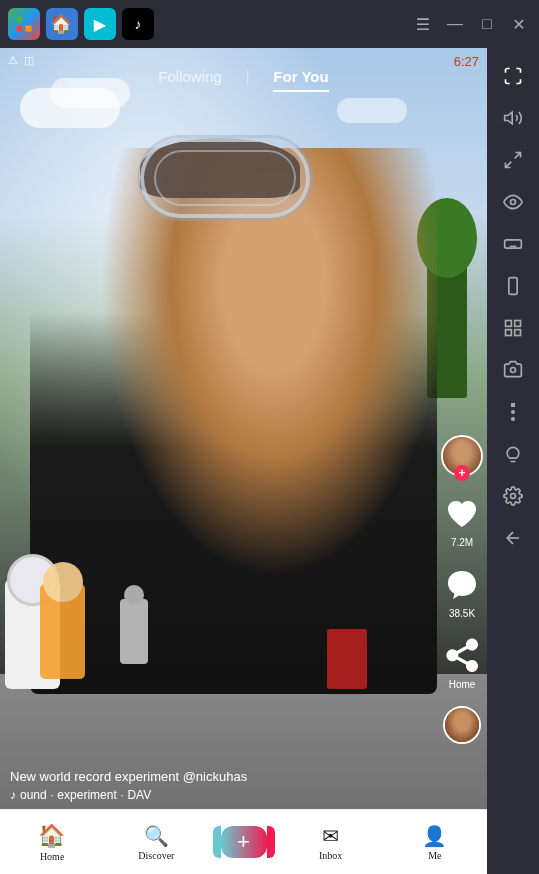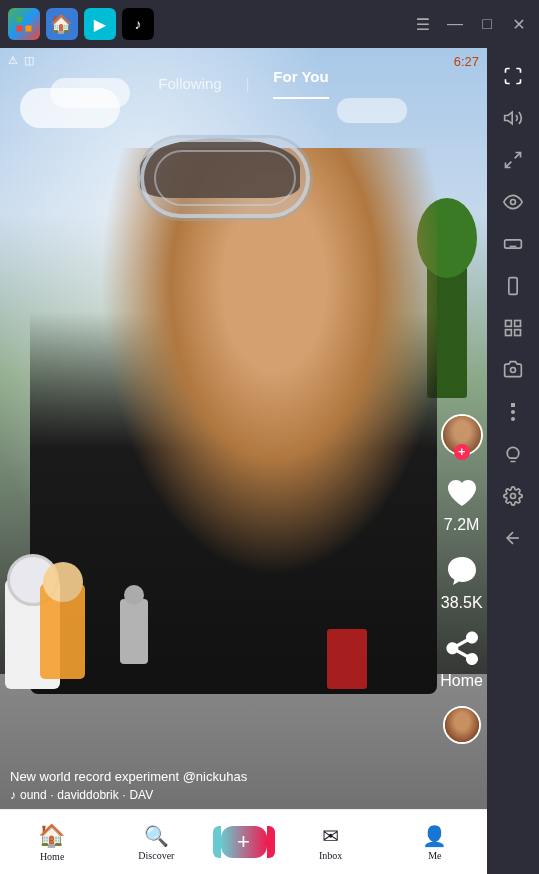--- a/index.html
+++ b/index.html
@@ -124,33 +124,32 @@
     }
 
     
     .tab-bar {
       position: absolute;
       top: 20px;
       left: 0; right: 0;
       display: flex;
       justify-content: center;
       gap: 24px;
-      align-items: center;
     }
     .tab-item {
       color: rgba(255,255,255,0.7);
       font-size: 15px;
       font-weight: 400;
       cursor: pointer;
     }
     .tab-item.active {
       color: white;
       font-weight: 700;
       border-bottom: 2px solid white;
-      padding-bottom: 12px;
+      padding-bottom: 5px;
     }
     .tab-separator {
       color: rgba(255,255,255,0.4);
       font-size: 14px;
     }
 
     
     .right-actions {
       position: absolute;
       right: 4px;
@@ -172,21 +171,21 @@
     .action-icon {
       width: 42px;
       height: 42px;
       display: flex;
       align-items: center;
       justify-content: center;
     }
 
     .action-count {
       color: white;
-      font-size: 16px;
+      font-size: 10px;
       text-align: center;
     }
 
     
     .avatar-container {
       position: relative;
       width: 42px;
       height: 42px;
     }
     .avatar-circle {
@@ -473,21 +472,21 @@
           <div class="small-avatar">
             <div style="width:100%;height:100%;border-radius:50%;background:radial-gradient(ellipse at 50% 40%, #c89060 30%, #8a5030 70%);"></div>
           </div>
         </div>
       </div>
 
       <div class="bottom-info">
         <div class="description">New world record experiment @nickuhas</div>
         <div class="music-info">
           <span class="music-note">♪</span>
-          <span>ound · daviddobrik · DAV</span>
+          <span>ound · experiment · DAV</span>
         </div>
       </div>
 
       <div class="bottom-nav">
         <div class="nav-item active">
           <span class="nav-icon">🏠</span>
           <span class="nav-label">Home</span>
         </div>
         <div class="nav-item">
           <span class="nav-icon" style="font-size:20px;">🔍</span>

